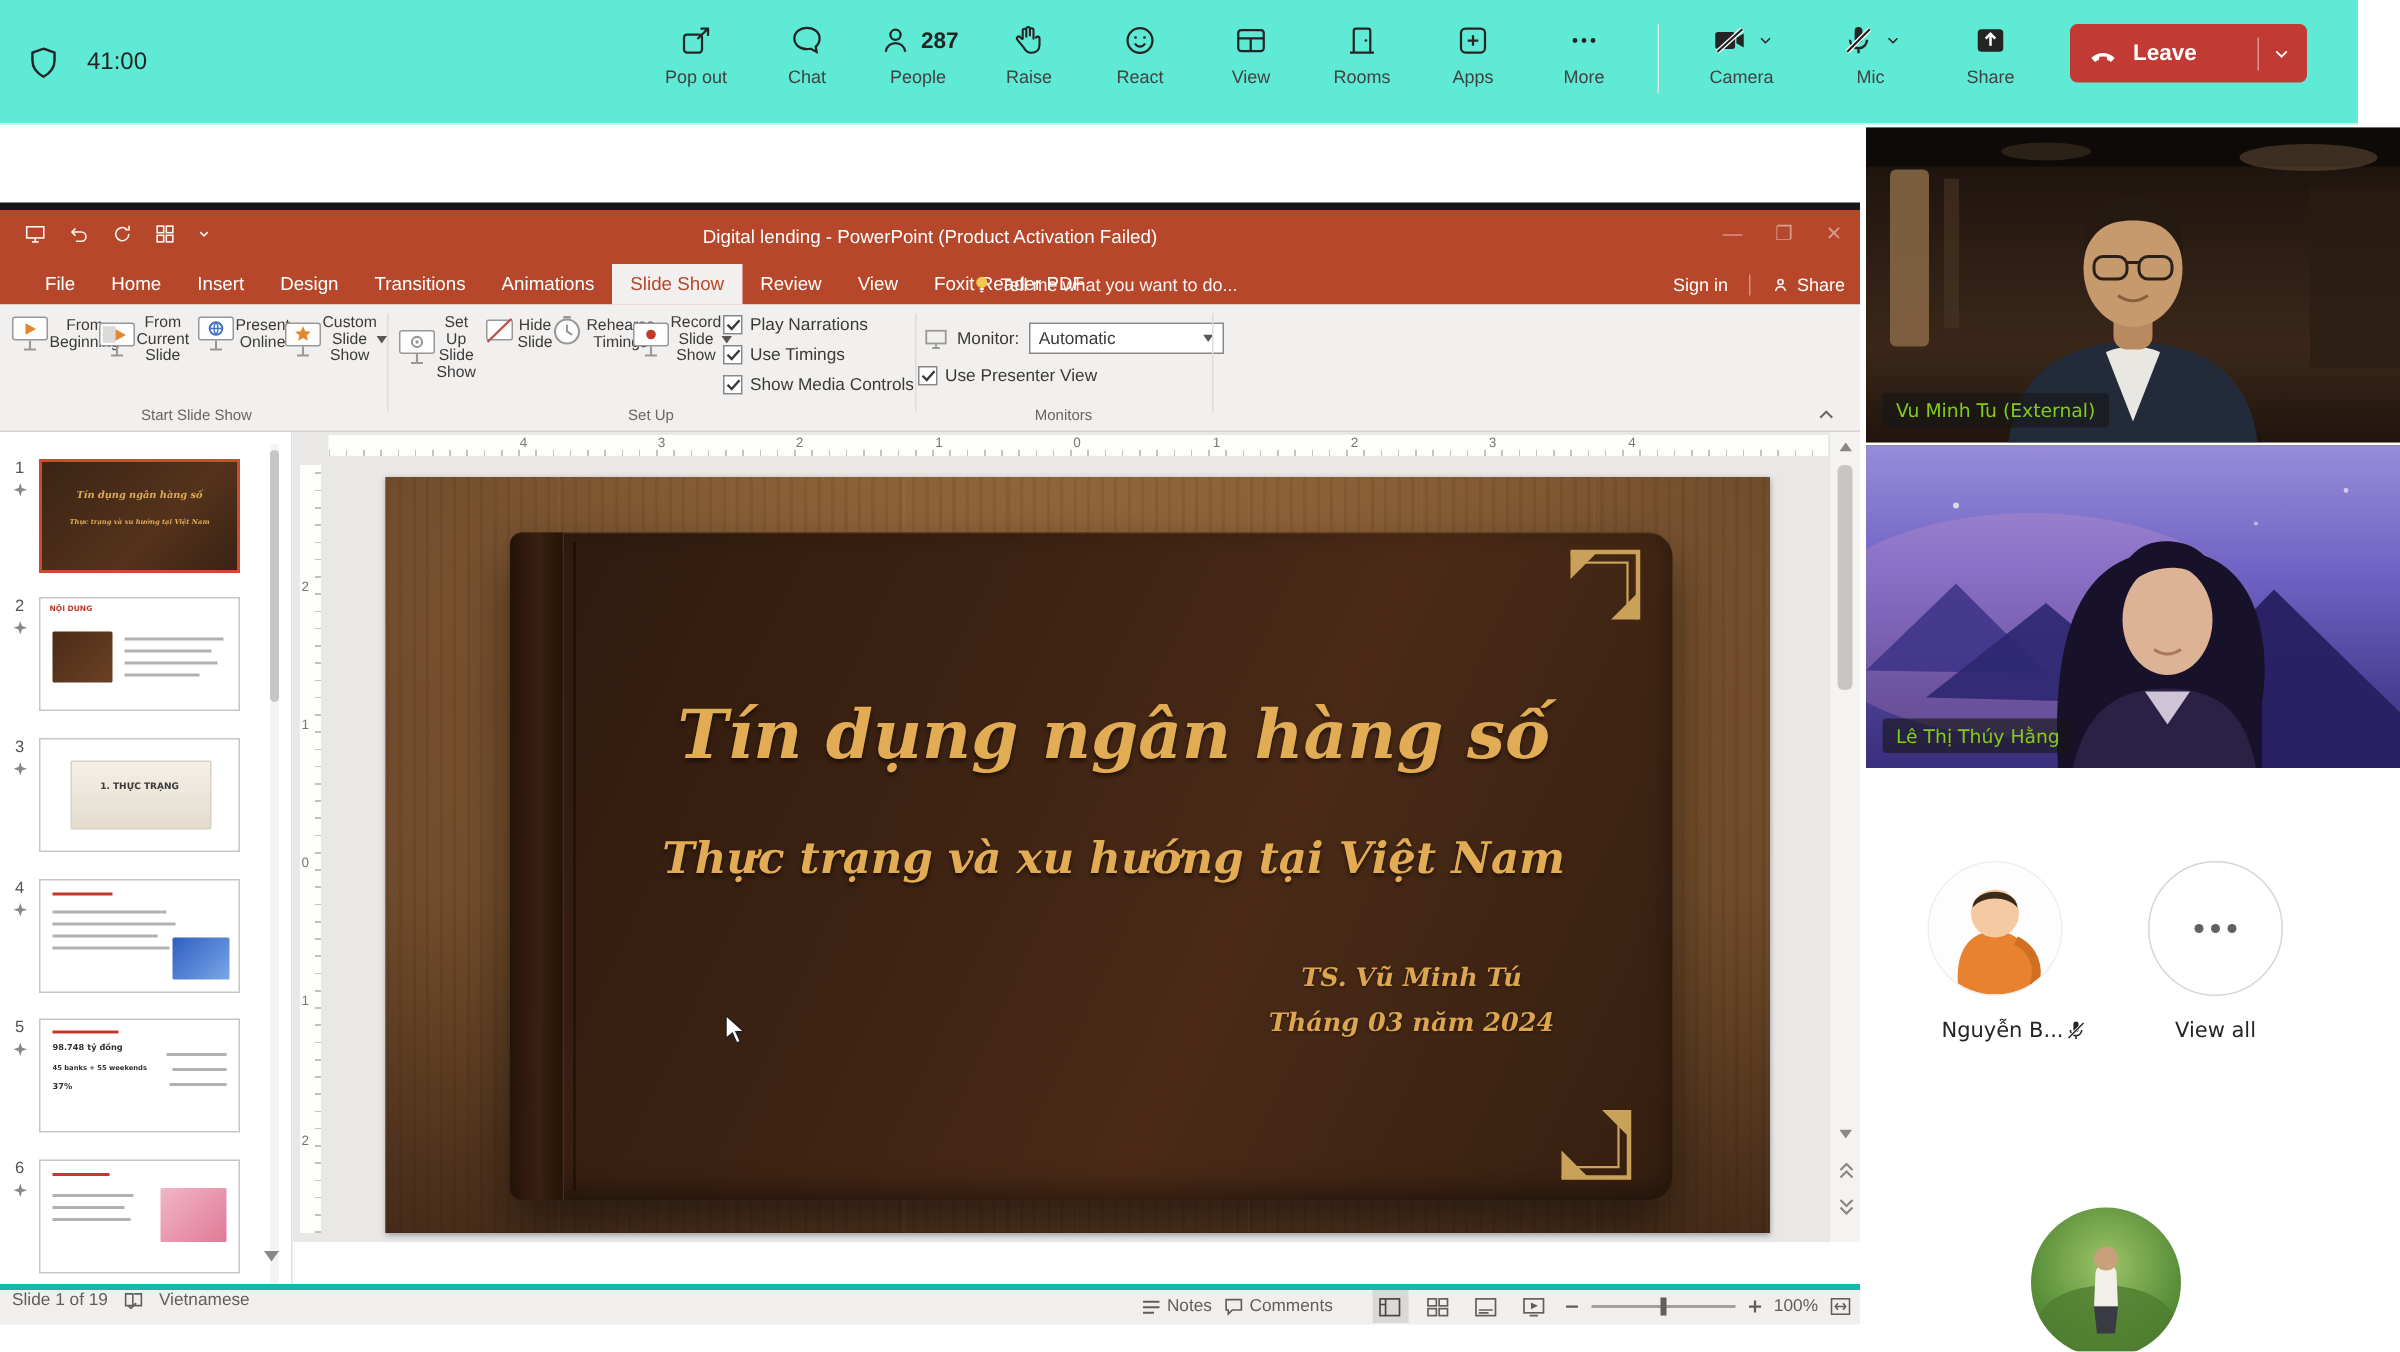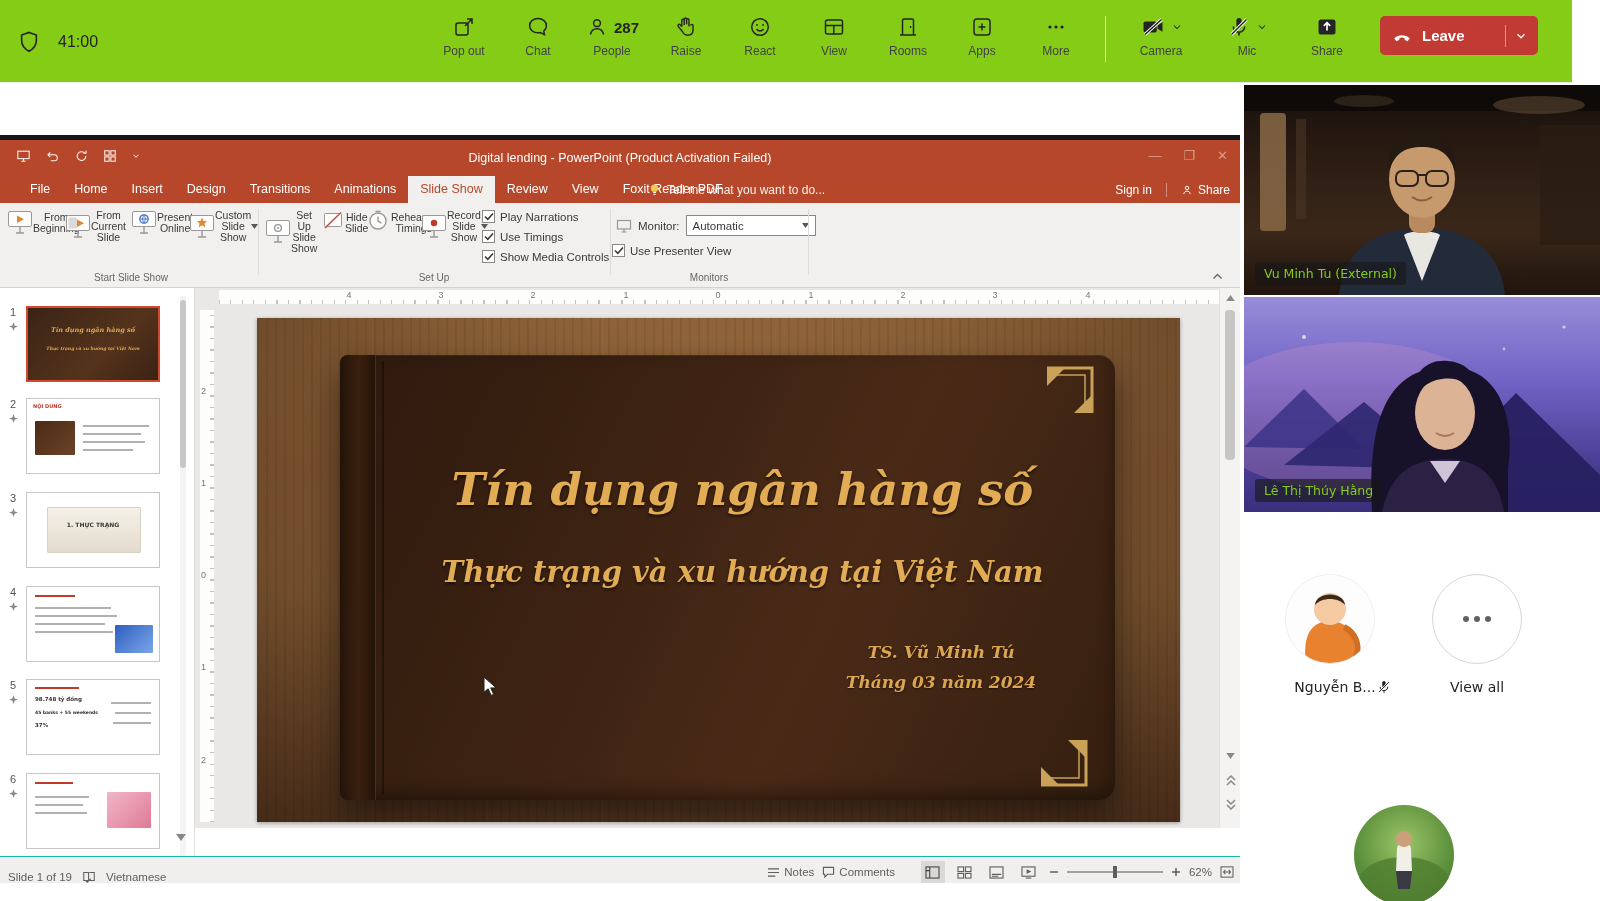--- a/index.html
+++ b/index.html
@@ -2,21 +2,21 @@
 <html><head>
 <meta charset="utf-8">
 <style>
   * { margin:0; padding:0; box-sizing:border-box; }
   html,body { width:1600px; height:901px; overflow:hidden; background:#fff;
     font-family:"Liberation Sans", sans-serif; cursor:default; }
   .root { position:relative; width:1600px; height:901px; background:#fff; }
   svg { display:block; }
 
   
-  .topbar { position:absolute; left:0; top:0; width:1572px; height:83px; background:#84cc16;
+  .topbar { position:absolute; left:0; top:0; width:1572px; height:83px; background:#5eead4;
     border-bottom:1px solid #ececec; z-index:40; }
   .tb-left { position:absolute; left:16px; top:0; height:83px; display:flex; align-items:center; gap:16px; color:#242424; }
   .tb-timer { font-size:16px; color:#242424; }
   .tb-center { position:absolute; left:427px; top:13px; display:flex; align-items:flex-start; color:#242424; }
   .tb-btn { width:74px; display:flex; flex-direction:column; align-items:center; background:none; border:none; color:#242424; cursor:pointer; }
   .tb-btn-wide { width:86px; }
   .tb-iconrow { height:28px; display:flex; align-items:center; gap:5px; }
   .tb-label { margin-top:3px; font-size:12px; color:#424242; white-space:nowrap; }
   .tb-count { font-size:15px; font-weight:bold; color:#242424; }
   .tb-divider { width:1px; height:46px; background:#e2e2e2; margin:3px 12px 0 12px; }
@@ -131,22 +131,22 @@
   .cursor { position:absolute; left:226px; top:358px; }
 
   
   .vscroll { position:absolute; left:1219px; top:148px; width:21px; height:540px; background:#f4f3f1; border-left:1px solid #e3e1df; }
   .vscroll .sthumb { position:absolute; left:5px; top:22px; width:10px; height:150px; background:#c8c6c4; border-radius:4px; }
   .vs-btn { position:absolute; left:0; width:21px; height:20px; border:none; background:none; display:flex; align-items:center; justify-content:center; cursor:pointer; }
 
   
   .notes { position:absolute; left:195px; top:688px; width:1045px; height:28px; background:#fff; border-top:1px solid #dcdcda; }
   .notes-text { position:absolute; left:12px; top:7px; font-size:13px; color:#6e6c6a; cursor:text; }
-  .statusbar { position:absolute; left:0; top:716px; width:1240px; height:27px; background:#f0efed; border-top:1px solid #14b8a6;
-    display:flex; align-items:flex-end; font-size:11.5px; color:#605e5c; }
+  .statusbar { position:absolute; left:0; top:716px; width:1240px; height:27px; background:#f0efed; border-top:4px solid #14b8a6;
+    display:flex; align-items:flex-start; font-size:11.5px; color:#605e5c; }
   .sb-left { display:flex; align-items:center; gap:10px; padding-left:8px; }
   .sb-right { margin-left:auto; display:flex; align-items:center; gap:8px; padding-right:6px; }
   .sb-btn { display:flex; align-items:center; gap:4px; border:none; background:none; color:#605e5c; font-size:11.5px; cursor:pointer; }
   .sb-view { width:24px; height:22px; display:flex; align-items:center; justify-content:center; border:none; background:none; cursor:pointer; }
   .sb-view.active { background:#dbd9d7; }
   .zoom-track { position:relative; width:96px; height:2px; background:#a3a19f; }
   .zoom-thumb { position:absolute; left:46px; top:-5px; width:4px; height:12px; background:#605e5c; }
 
   
   .people-panel { position:absolute; left:1244px; top:83px; width:356px; height:818px; background:#fff; overflow:hidden; }
@@ -859,21 +859,21 @@
               </svg>
             </button>
           <span class="zoom-track">
               <span class="zoom-thumb"></span>
             </span>
           <button class="sb-btn">
               <svg width="10" height="10" viewBox="0 0 10 10" stroke="#605e5c" stroke-width="1.5">
                 <path d="M1 5h8M5 1v8"></path>
               </svg>
             </button>
-          <span>62%</span>
+          <span>100%</span>
           <button class="sb-btn">
               <svg width="14" height="12" viewBox="0 0 16 14" fill="none" stroke="#605e5c" stroke-width="1.2">
                 <rect x="1" y="1" width="14" height="12"></rect>
                 <path d="M4 7h8M6 4.5L4 7l2 2.5M10 4.5L12 7l-2 2.5"></path>
               </svg>
             </button>
         </div>
       </div>
     </div>
   </section>

